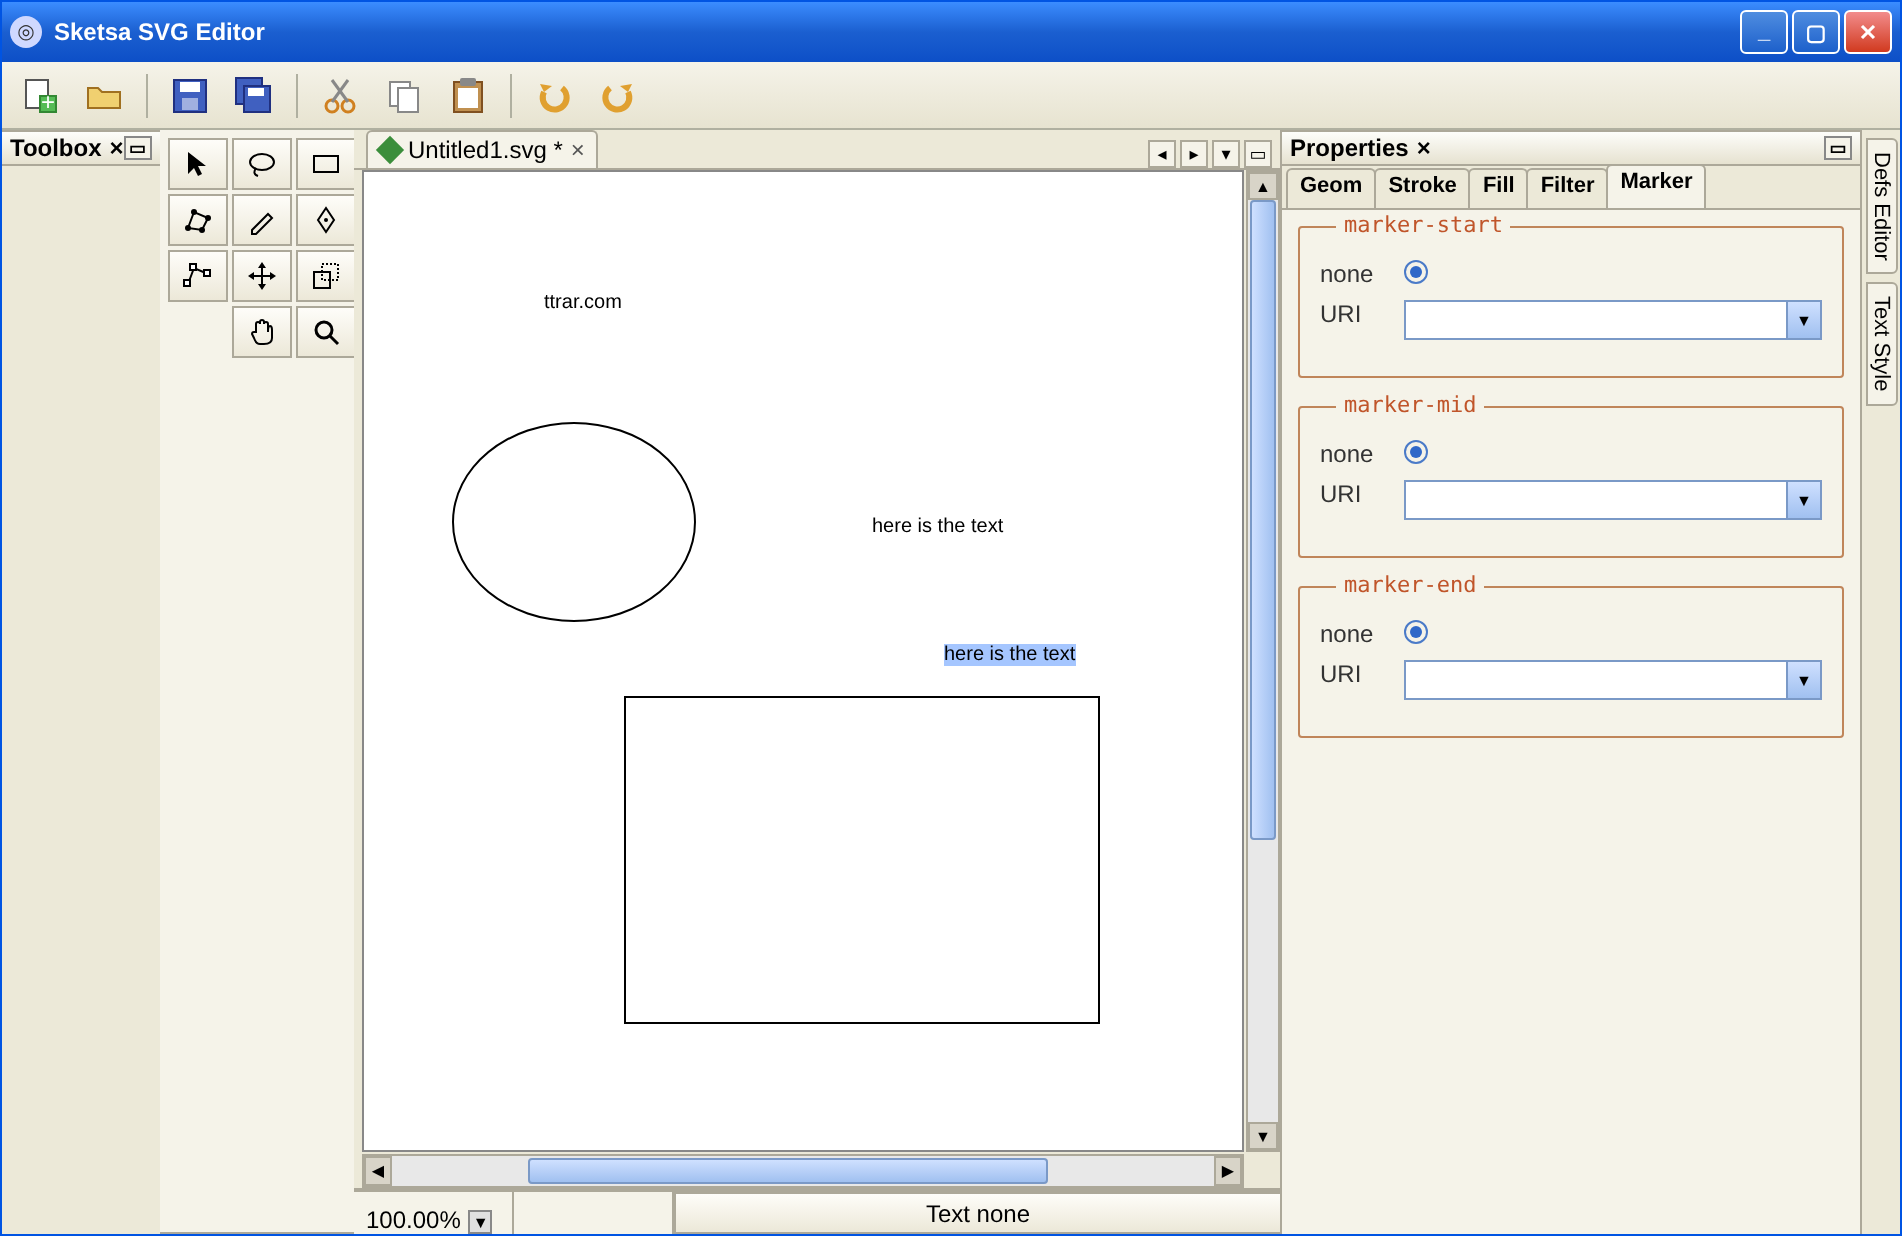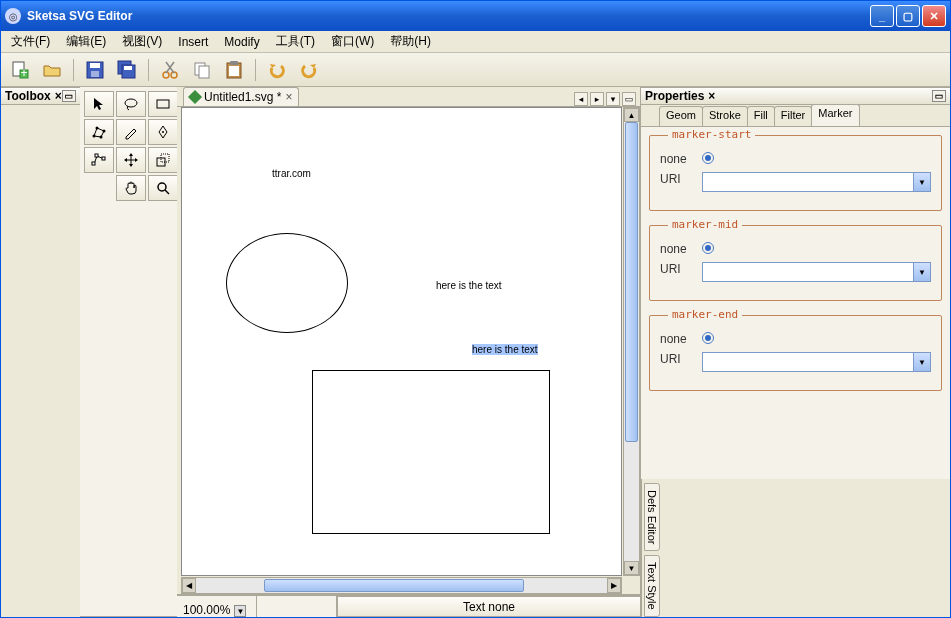--- a/index.html
+++ b/index.html
@@ -62,26 +62,26 @@
 .hscroll .arr.right { right: 0; }
 
 .statusbar { height: 22px; display: flex; align-items: center; background: #f5f3e9; border-top: 1px solid #aca899; }
 .status-cell { height: 100%; border-right: 1px solid #aca899; display: flex; align-items: center; padding: 0 6px; gap: 4px; }
 .status-cell.zoom { width: 80px; align-items: flex-end; }
 .status-cell.zoom .dd { border: 1px solid #888; width: 12px; height: 12px; background: #e0e0e0; font-size: 8px; display: flex; align-items: center; justify-content: center; cursor: pointer; }
 .status-cell.filler { width: 80px; }
 .status-cell.tool { flex: 1; border-right: none; }
 
 
-.right { width: 310px; display: flex; flex-direction: column; border-left: 1px solid #aca899; }
+.right { width: 310px; display: flex; flex-direction: row; border-left: 1px solid #aca899; }
 .right-main { flex: 1; display: flex; flex-direction: column; }
 .side-tabs { width: 20px; background: #ece9d8; border-left: 1px solid #aca899; display: flex; flex-direction: column; align-items: center; padding-top: 4px; gap: 4px; }
 .side-tab { writing-mode: vertical-rl; border: 1px solid #aca899; background: #f5f3e9; padding: 6px 1px; font-size: 11px; cursor: pointer; border-radius: 0 3px 3px 0; }
 
-.prop-tabs { height: 22px; background: #ece9d8; border-bottom: 1px solid #aca899; display: flex; align-items: flex-end; padding-left: 18px; gap: 0; }
+.prop-tabs { height: 22px; background: #ece9d8; border-bottom: 1px solid #aca899; display: flex; align-items: flex-end; padding-left: 2px; gap: 0; font-weight: bold; }
 .prop-tab { height: 20px; border: 1px solid #aca899; border-bottom: none; background: #ece9d8; padding: 2px 6px; cursor: pointer; font-size: 11px; border-radius: 3px 3px 0 0; position: relative; margin-right: -1px; }
 .prop-tab.active { background: #f5f3e9; height: 22px; z-index: 2; }
 
 .prop-body { flex: 1; background: #f5f3e9; padding: 8px; overflow: auto; }
 .fieldset { border: 1px solid #c0855a; border-radius: 2px; padding: 10px 10px 12px 10px; margin-bottom: 14px; position: relative; }
 .fieldset .legend { position: absolute; top: -8px; left: 18px; background: #f5f3e9; color: #c0552a; padding: 0 4px; font-size: 11px; font-family: monospace; }
 .field-row { display: flex; align-items: flex-start; gap: 8px; margin: 6px 0; }
 .field-row label { width: 34px; color: #333; }
 .radio { width: 12px; height: 12px; border-radius: 50%; border: 1px solid #4a7ac8; display: flex; align-items: center; justify-content: center; cursor: pointer; }
 .radio.checked::after { content: ""; width: 6px; height: 6px; background: #3068c8; border-radius: 50%; }
@@ -106,30 +106,20 @@
   <div class="titlebar">
     <div class="icon">◎</div>
     <div class="title">Sketsa SVG Editor</div>
     <div class="ctrls">
       <div class="ctrl min">_</div>
       <div class="ctrl max">▢</div>
       <div class="ctrl close">✕</div>
     </div>
   </div>
 
-  <div class="menubar">
-    <div class="menu-item">文件(F)</div>
-    <div class="menu-item">编辑(E)</div>
-    <div class="menu-item">视图(V)</div>
-    <div class="menu-item">Insert</div>
-    <div class="menu-item">Modify</div>
-    <div class="menu-item">工具(T)</div>
-    <div class="menu-item">窗口(W)</div>
-    <div class="menu-item">帮助(H)</div>
-  </div>
 
   <div class="toolbar">
     <div class="tb-btn">
         <svg width="20" height="20">
           <rect x="3" y="2" width="11" height="14" fill="#fff" stroke="#555"></rect>
           <rect x="10" y="10" width="8" height="8" fill="#5b5" stroke="#383"></rect>
           <text x="14" y="17" font-size="10" fill="#fff" text-anchor="middle">+</text>
         </svg>
       </div>
     <div class="tb-btn">

